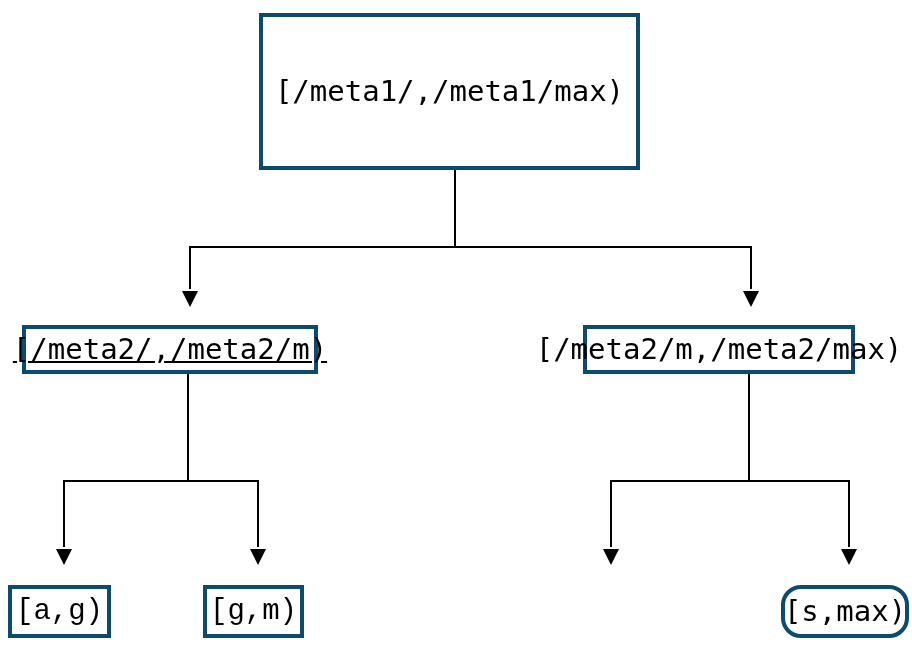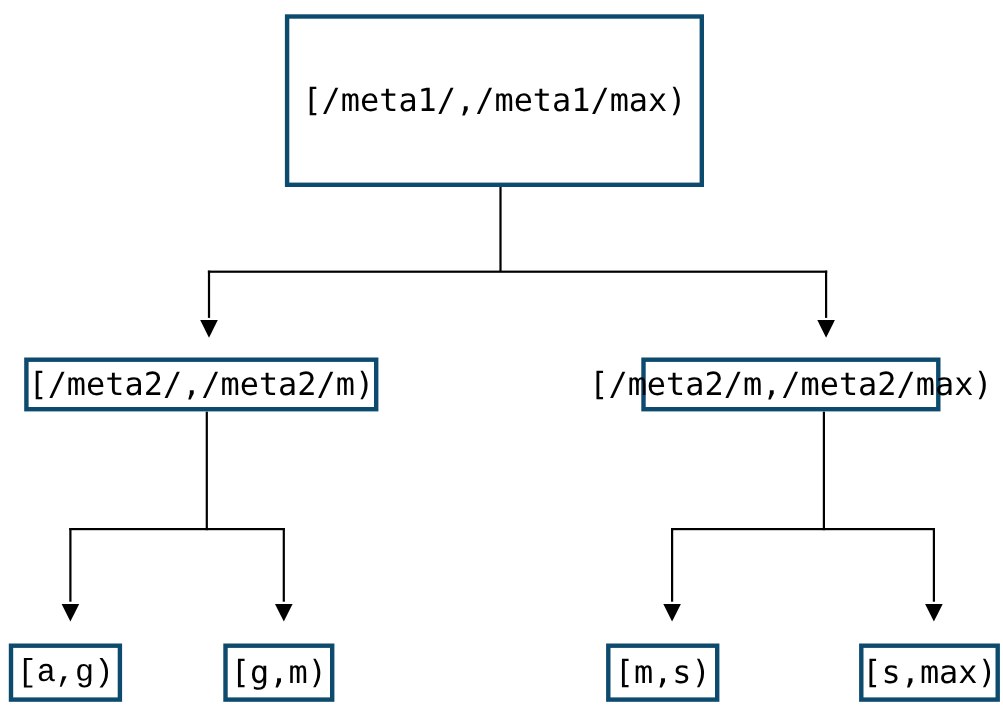--- a/index.html
+++ b/index.html
@@ -37,26 +37,26 @@
     position: absolute;
     width: 0;
     height: 0;
     border-left: 8px solid transparent;
     border-right: 8px solid transparent;
     border-top: 16px solid #000000;
   }
 
   
   .n-root      { left: 259px; top: 13px;  width: 381px; height: 157px; }
-  .n-left      { left: 22px;  top: 325px; width: 322px; height: 49px; }
+  .n-left      { left: 22px;  top: 325px; width: 296px; height: 49px; text-decoration: underline; }
   .n-right     { left: 583px; top: 325px; width: 272px; height: 49px; }
   .n-leaf-ag   { left: 8px;   top: 585px; width: 103px; height: 53px; font-family: Liberation Mono, monospace; }
-  .n-leaf-gm   { left: 203px; top: 585px; width: 101px; height: 53px; }
+  .n-leaf-gm   { left: 203px; top: 585px; width: 101px; height: 53px; font-family: Liberation Mono, monospace; }
   .n-leaf-ms   { left: 551px; top: 585px; width: 103px; height: 53px; }
-  .n-leaf-smax { left: 781px; top: 585px; width: 128px; height: 53px; }
+  .n-leaf-smax { left: 781px; top: 585px; width: 128px; height: 53px; border-radius: 20px; }
 
   
   .e1-stub       { left: 454px; top: 169px; width: 2px;   height: 78px; }
   .e1-bar        { left: 189px; top: 246px; width: 563px; height: 2px; }
   .e1-drop-l     { left: 189px; top: 246px; width: 2px;   height: 43px; }
   .e1-drop-r     { left: 750px; top: 246px; width: 2px;   height: 43px; }
   .e1-arrow-l    { left: 182px; top: 291px; }
   .e1-arrow-r    { left: 743px; top: 291px; }
 
   
@@ -114,21 +114,18 @@
   </div>
 
   <div class="node n-leaf-ag">
     <span>[a,g)</span>
   </div>
 
   <div class="node n-leaf-gm">
     <span>[g,m)</span>
   </div>
 
-  <div class="node n-leaf-ms">
-    <span>[m,s)</span>
-  </div>
 
   <div class="node n-leaf-smax">
     <span>[s,max)</span>
   </div>
 
 </div>
 
 </body></html>

